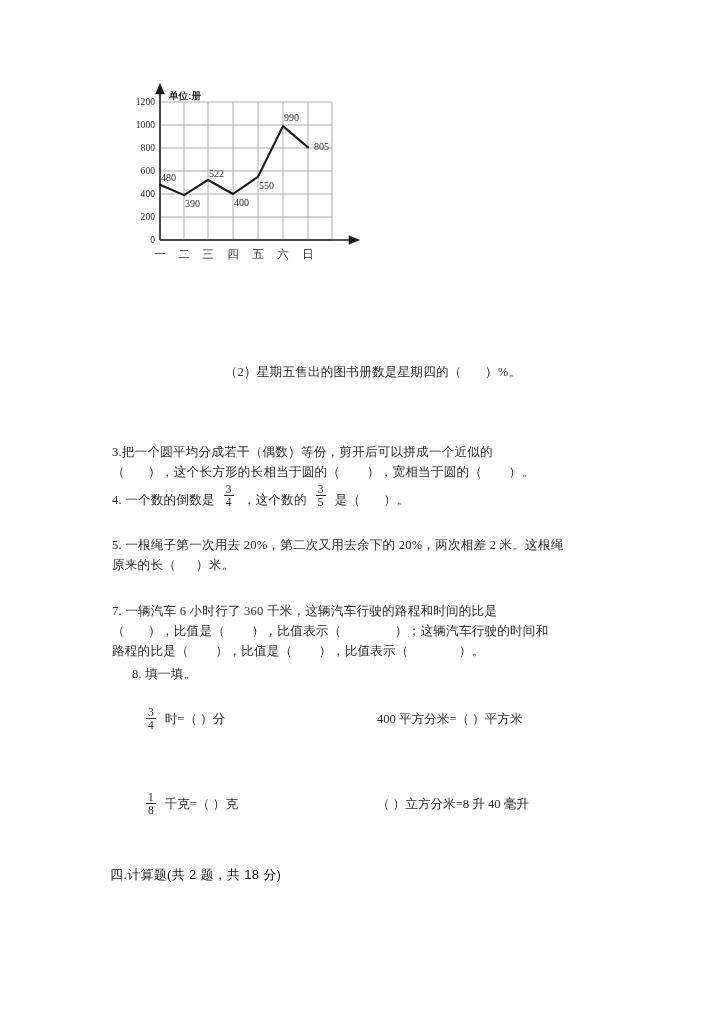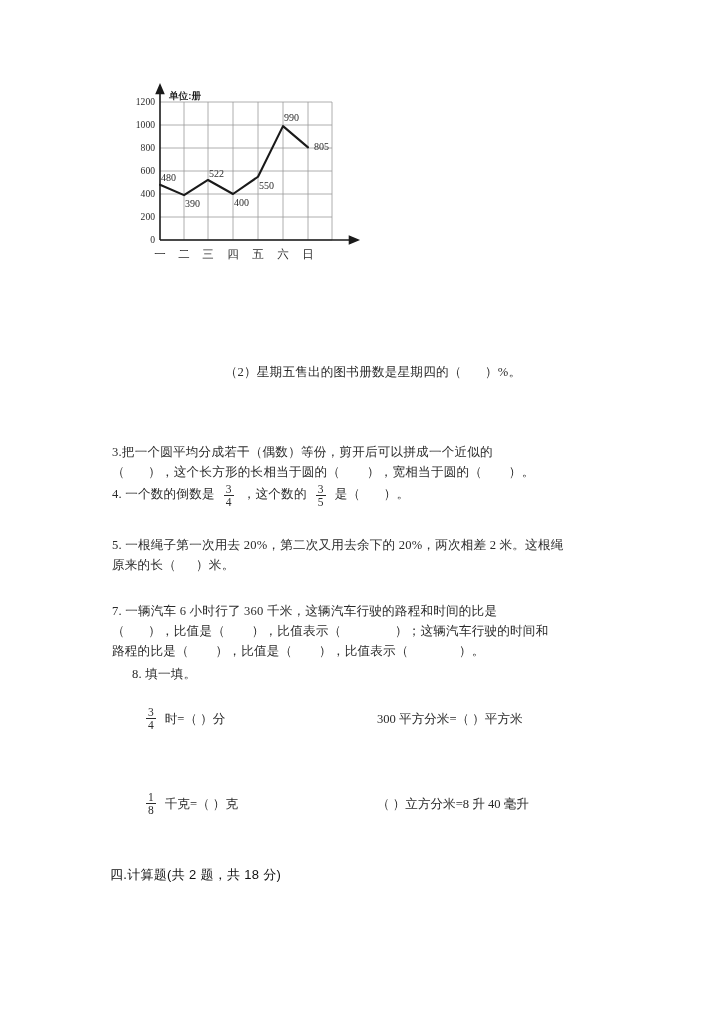--- a/index.html
+++ b/index.html
@@ -38,21 +38,21 @@
     font-size: 12.6px;
     line-height: 20px;
     color: #2a2a2a;
     letter-spacing: 0.2px;
     white-space: pre-wrap;
   }
   .q1  { left: 113px; top: 300px; width: 520px; }
   .q2  { left: 113px; top: 362px; width: 520px; text-align: center; }
 
   .q3  { left: 112px; top: 442px; width: 510px; }
-  .q4  { left: 112px; top: 484px; width: 510px; display: flex; align-items: flex-start; flex-wrap: nowrap; }
+  .q4  { left: 112px; top: 484px; width: 510px; display: flex; align-items: flex-end; flex-wrap: nowrap; }
   .q5  { left: 112px; top: 527px; width: 512px; margin-top: 8px; }
   .q6  { left: 112px; top: 570px; width: 512px; }
   .q7  { left: 112px; top: 601px; width: 512px; }
   .q8  { left: 112px; top: 664px; width: 512px; margin-left: 20px; }
 
   .fill-row {
     position: absolute;
     display: flex;
     align-items: center;
     font-size: 12.6px;
@@ -186,21 +186,21 @@
 
   <div class="fill-row row-a">
     <div class="col-left">
       <span class="frac">
         <span class="num">3</span>
         <span class="den">4</span>
       </span>
       <span>时=（        ）分</span>
     </div>
     <div class="col-right">
-      <span>300 平方分米=（        ）平方米</span>
+      <span>400 平方分米=（        ）平方米</span>
     </div>
   </div>
 
   <div class="fill-row row-b">
     <div class="col-left">
       <span class="frac">
         <span class="num">1</span>
         <span class="den">8</span>
       </span>
       <span>千克=（        ）克</span>

